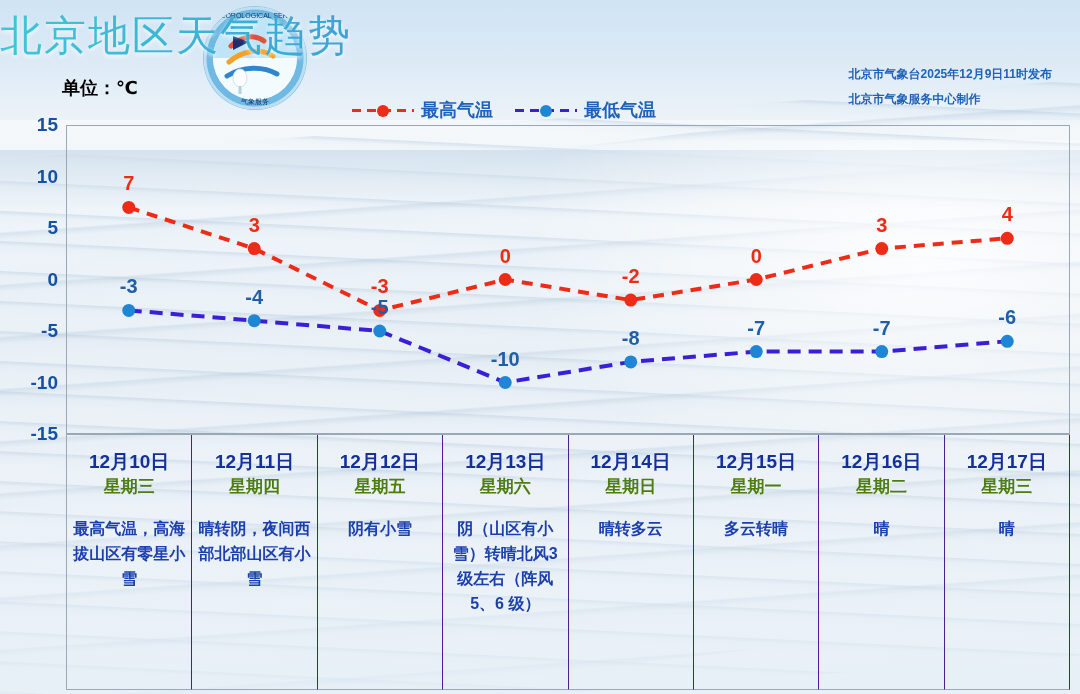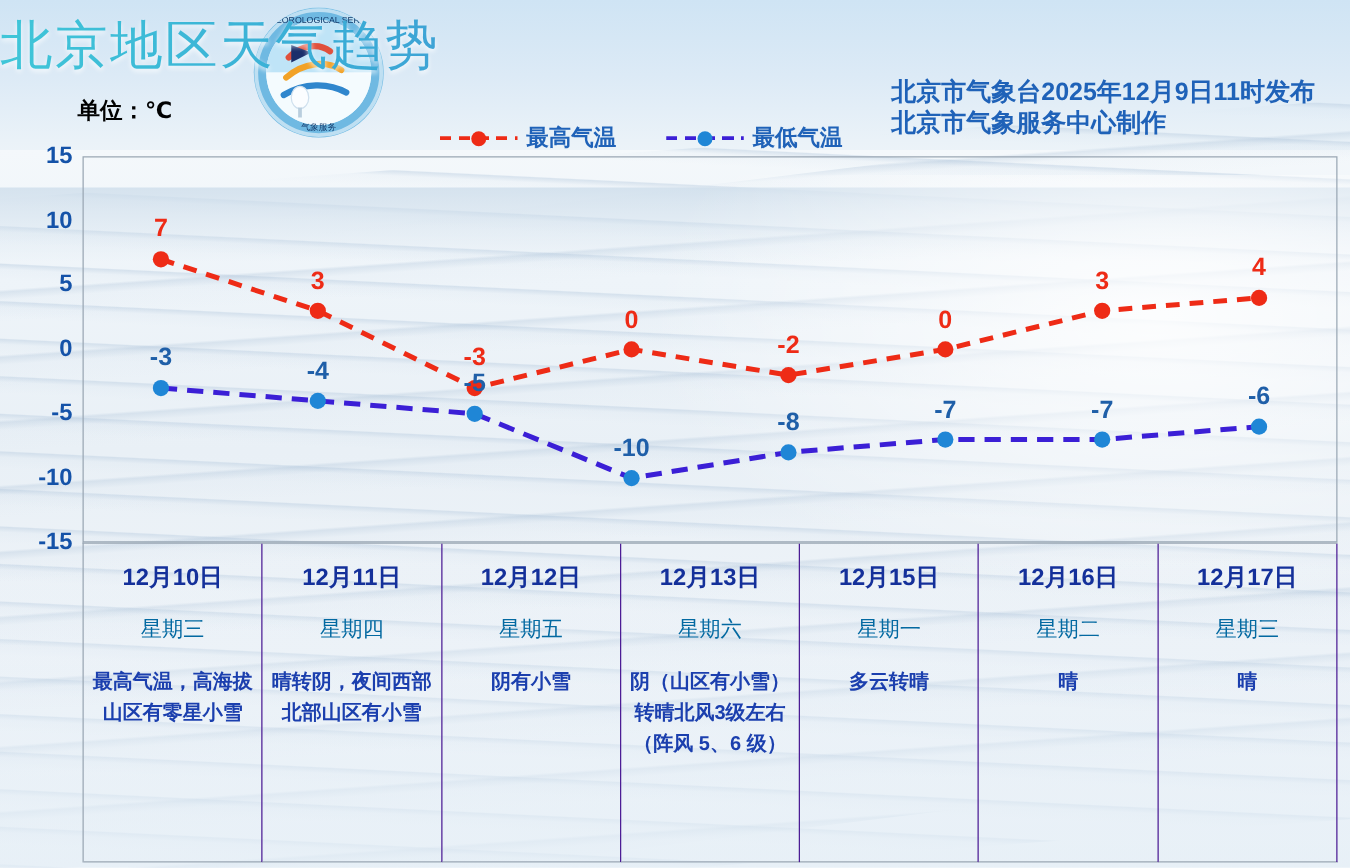--- a/index.html
+++ b/index.html
@@ -46,26 +46,26 @@
   .logo svg{display:block;}
 
   .title{position:absolute;left:0;top:8px;width:1080px;text-align:left;
     font-size:42px;font-weight:normal;letter-spacing:2px;
     background:linear-gradient(90deg,#3fc6d8 0%,#3aa9d6 28%,#5f7fd0 58%,#8d57c4 82%,#9b4fc0 100%);
     -webkit-background-clip:text;background-clip:text;color:transparent;
     -webkit-text-fill-color:transparent;
     filter:drop-shadow(0 2px 2px rgba(255,255,255,.85));}
 
   .pub{position:absolute;right:28px;top:62px;text-align:left;color:#1f62b8;
-    font-size:20px;font-weight:bold;line-height:25px;}
+    font-size:12px;font-weight:bold;line-height:25px;}
 
   .unit{position:absolute;left:62px;top:76px;color:#000000;font-size:18px;font-weight:bold;}
 
   
-  .legend{position:absolute;left:352px;top:98px;display:flex;align-items:center;gap:40px;justify-content:flex-end;}
+  .legend{position:absolute;left:352px;top:98px;display:flex;align-items:center;gap:22px;justify-content:flex-end;}
   .lg{display:flex;align-items:center;gap:7px;font-size:18px;font-weight:bold;color:#1f62b8;}
   .lg .swatch{position:relative;width:62px;height:14px;display:block;}
   .lg .swatch .ln{position:absolute;left:0;top:6px;width:62px;height:3px;}
   .lg .swatch .dot{position:absolute;left:25px;top:2px;width:12px;height:12px;border-radius:50%;}
   .sw-hi .ln{background:repeating-linear-gradient(90deg,#ee2b16 0 9px,transparent 9px 15px);}
   .sw-hi .dot{background:#ee2b16;}
   .sw-lo .ln{background:repeating-linear-gradient(90deg,#3b1fd6 0 9px,transparent 9px 15px);}
   .sw-lo .dot{background:#1f86d6;}
 
   
@@ -83,21 +83,21 @@
   .plabel.lo{color:#1f5fa8;}
 
   
   .table{position:absolute;left:66px;top:434px;width:1004px;height:256px;
     display:flex;box-sizing:border-box;
     border-left:1px solid #9aa7b4;border-top:1px solid #9aa7b4;}
   .col{flex:1 1 0;min-width:0;box-sizing:border-box;
     border-right:1px solid #4c1d95;border-bottom:1px solid #9aa7b4;
     padding:14px 6px 6px;text-align:center;color:#18399b;}
   .c-date{font-size:19px;font-weight:bold;color:#14309a;letter-spacing:0px;}
-  .c-week{font-size:17px;font-weight:normal;margin-top:17px;color:#0369a1;}
+  .c-week{font-size:17px;font-weight:bold;color:#4d7c0f;}
   .c-desc{font-size:16px;font-weight:bold;margin-top:18px;line-height:25px;color:#1b3fae;}
 </style>
 </head>
 <body>
 
 <div id="stage">
 
   <div class="bg-sky"></div>
   <div class="bg-snow"></div>
   <div class="bg-tracks"></div>
@@ -217,20 +217,25 @@
         <div class="c-date">12月12日</div>
         <div class="c-week">星期五</div>
         <div class="c-desc">阴有小雪</div>
       </div>
       <div class="col">
         <div class="c-date">12月13日</div>
         <div class="c-week">星期六</div>
         <div class="c-desc">阴（山区有小雪）转晴北风3级左右（阵风 5、6 级）</div>
       </div>
       <div class="col">
+        <div class="c-date">12月14日</div>
+        <div class="c-week">星期日</div>
+        <div class="c-desc">晴转多云</div>
+      </div>
+      <div class="col">
         <div class="c-date">12月15日</div>
         <div class="c-week">星期一</div>
         <div class="c-desc">多云转晴</div>
       </div>
       <div class="col">
         <div class="c-date">12月16日</div>
         <div class="c-week">星期二</div>
         <div class="c-desc">晴</div>
       </div>
       <div class="col">

